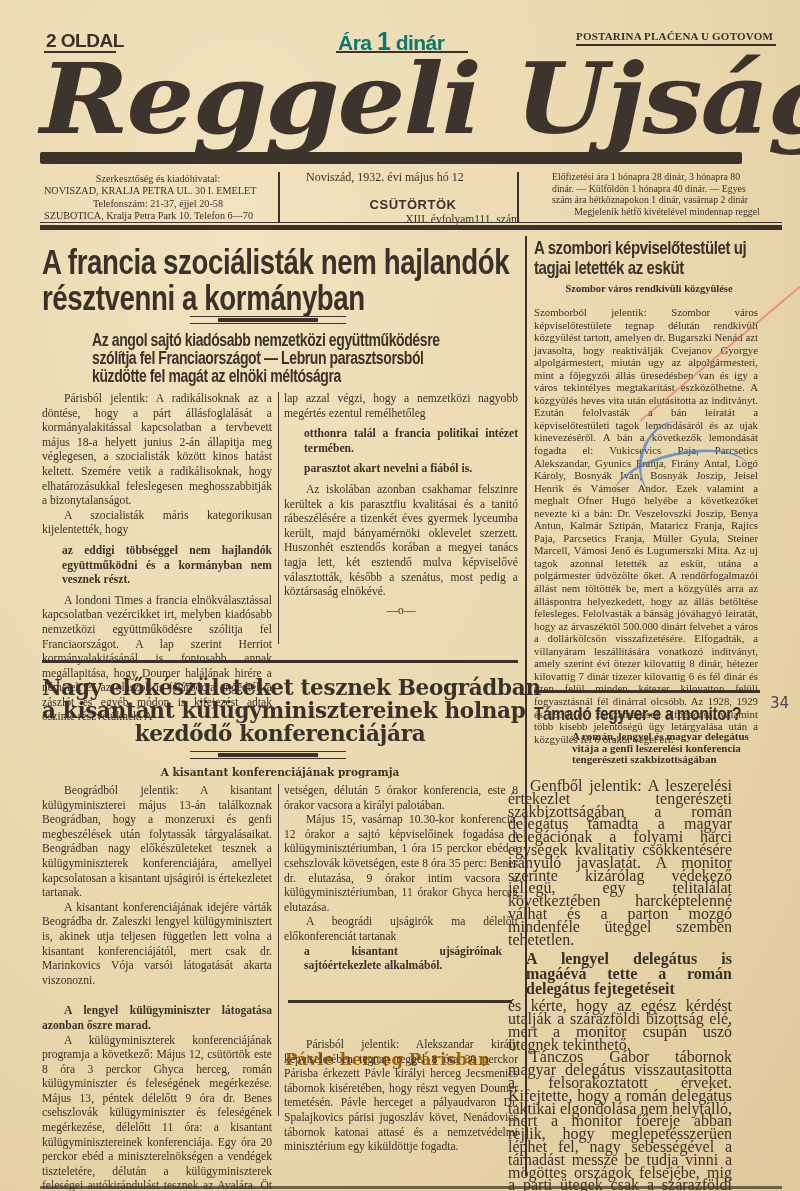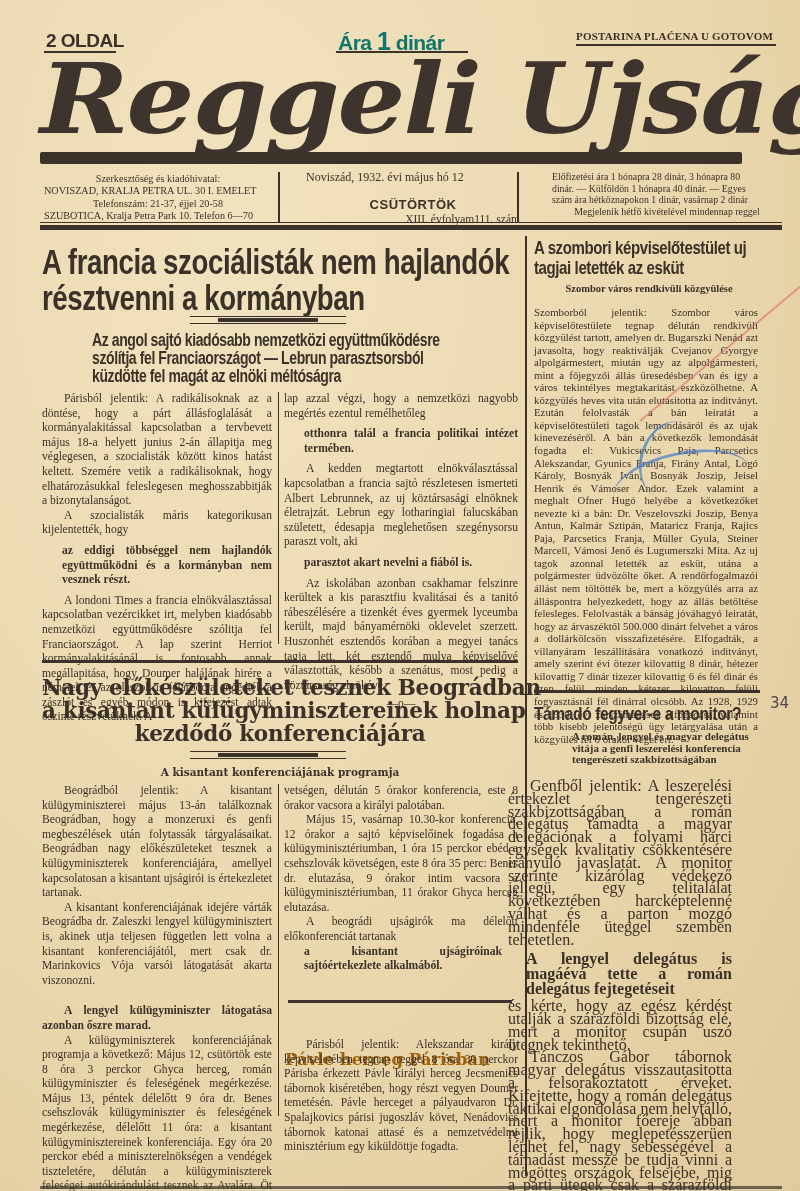--- a/index.html
+++ b/index.html
@@ -89,21 +89,20 @@
   <p>Párisból jelentik: A radikálisoknak az a döntése, hogy a párt állásfoglalását a kormányalakitással kapcsolatban a tervbevett május 18-a helyett junius 2-án állapitja meg véglegesen, a szocialisták között kinos hatást keltett. Szemére vetik a radikálisoknak, hogy elhatározásukkal feleslegesen meghosszabbitják a bizonytalanságot.</p>
   <p>A szocialisták máris kategorikusan kijelentették, hogy</p>
   <p class="bold-block">az eddigi többséggel nem hajlandók együttműködni és a kormányban nem vesznek részt.</p>
   <p>A londoni Times a francia elnökválasztással kapcsolatban vezércikket irt, melyben kiadósabb nemzetközi együttműködésre szólitja fel Franciaországot. A lap szerint Herriot kormányalakitásánál is fontosabb annak megállapitása, hogy Doumer halálának hirére a németek és az olaszok is félárbócra engedték a zászlót és egyéb módon is kifejezést adtak őszinte részvétüknek. A</p>
 </div>
 <div class="vrule" style="left:278px; top:392px; width:1px; height:252px;"></div>
 
 <div class="abs body-text" style="left:284px; top:392px; width:234px;">
   <p class="noind">lap azzal végzi, hogy a nemzetközi nagyobb megértés ezentul remélhetőleg</p>
   <p class="bold-block">otthonra talál a francia politikai intézet termében.</p>
-  <p>A kedden megtartott elnökválasztással kapcsolatban a francia sajtó részletesen ismerteti Albert Lebrunnek, az uj köztársasági elnöknek életrajzát. Lebrun egy lotharingiai falucskában született, édesapja meglehetősen szegénysorsu paraszt volt, aki</p>
   <p class="bold-block">parasztot akart nevelni a fiából is.</p>
   <p>Az iskolában azonban csakhamar felszinre kerültek a kis parasztfiu kvalitásai és a tanitó rábeszélésére a tizenkét éves gyermek lyceumba került, majd bányamérnöki oklevelet szerzett. Huszonhét esztendős korában a megyei tanács tagja lett, két esztendő mulva képviselővé választották, később a szenátus, most pedig a köztársaság elnökévé.</p>
   <p class="noind" style="text-align:center; margin-top:4px;">—o—</p>
 </div>
 
 <div class="vrule" style="left:525px; top:236px; height:940px;"></div>
 
 <div class="abs cond" style="left:534px; top:238px; font-size:19px; line-height:20px; color:#3a3128; transform:scaleX(0.79);">
   <div style="white-space:nowrap;">A szombori képviselőtestület uj</div>
   <div style="white-space:nowrap;">tagjai letették az esküt</div>

